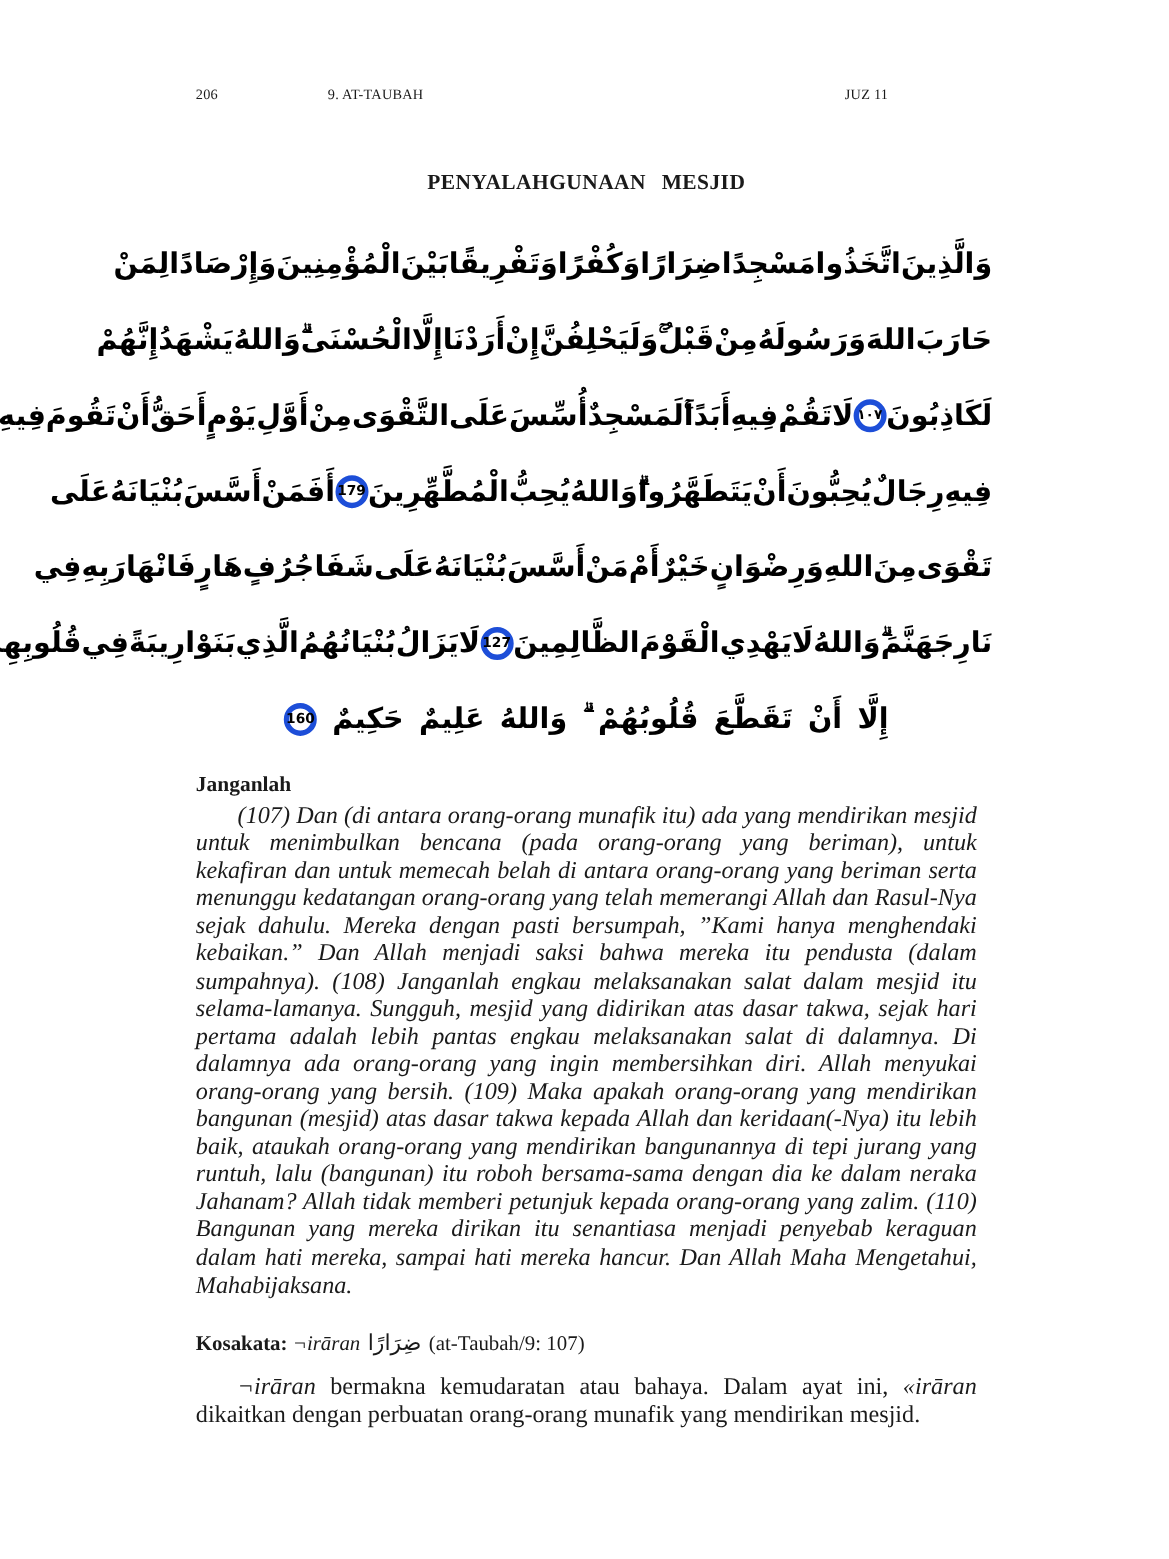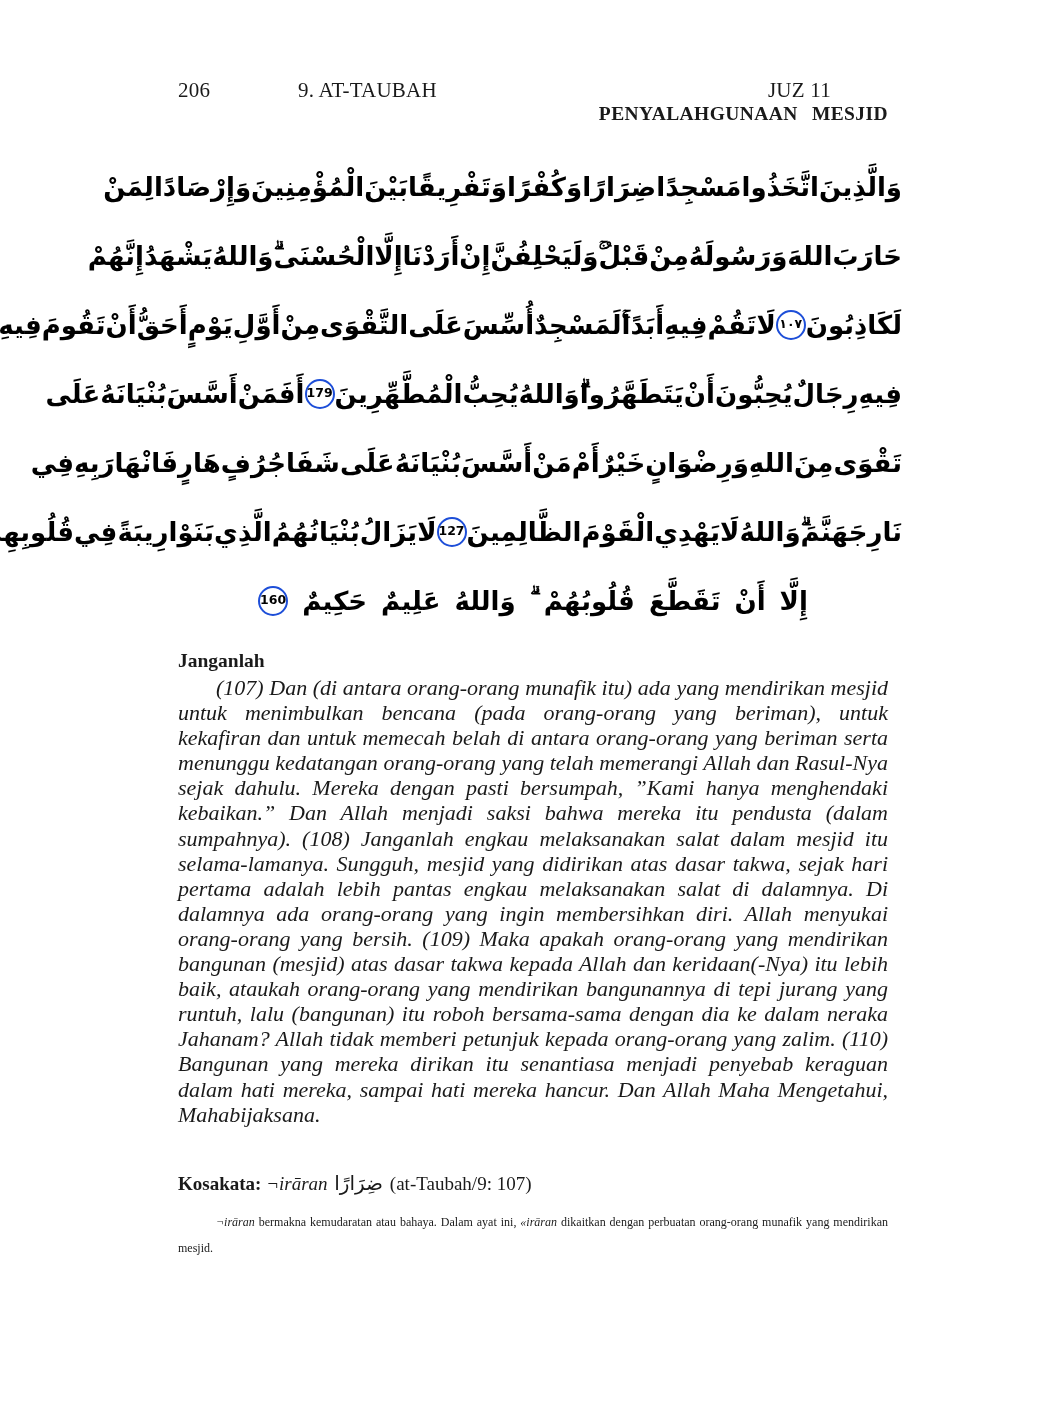--- a/index.html
+++ b/index.html
@@ -10,28 +10,29 @@
     -webkit-font-smoothing:antialiased;
   }
   .page{
     box-sizing:border-box;
     width:1063px;height:1417px;
     padding:78px 175px 0 178px;
   }
   
   .runhead{
     display:flex;align-items:baseline;
-    font-size:21px;letter-spacing:.2px;
+    font-size:13px;letter-spacing:.2px;
   }
   .runhead .cell-left{width:120px;text-align:left;}
   .runhead .cell-center{flex:1;}
   .runhead .cell-right{width:120px;text-align:left;}
   
   .section-title{
-    text-align:right;
+    margin-top:62px;
+    text-align:center;
     font-weight:bold;
     font-size:19.5px;
     letter-spacing:.4px;
     word-spacing:9px;
   }
   
   .quran{
     direction:rtl;
     margin:27px -14px 0 -14px;
   }
@@ -46,54 +47,54 @@
     font-size:26px;
     color:#000;
     white-space:nowrap;
   }
   .qline.qcenter{justify-content:center;gap:14px;}
   .qword{white-space:nowrap;}
   .ayah{
     box-sizing:border-box;
     display:inline-flex;align-items:center;justify-content:center;
     width:30px;height:30px;
-    border:2px solid #1d4ed8;border-radius:50%;
+    border:5px solid #1d4ed8;border-radius:50%;
     font-size:12.5px;font-weight:700;line-height:1;
     flex:0 0 auto;
   }
   
   .terjemah-heading{
     margin-top:15px;
     font-weight:bold;
     font-size:19.5px;
   }
   .terjemah-par{
     margin-top:3px;
     font-style:italic;
     font-size:22px;
     line-height:25.1px;
     text-align:justify;
     text-indent:38px;
   }
   
   .kosakata-head{
-    margin-top:44px;
+    margin-top:28px;
     font-size:19px;
   }
   .kosakata-label{font-weight:bold;}
   .kosakata-term{font-style:italic;}
   .kosakata-arabic{
     font-family:"DejaVu Sans",sans-serif;
     font-size:20px;
     direction:rtl;unicode-bidi:isolate;
     padding:0 2px;
   }
   .kosakata-par{
     margin-top:14px;
-    font-size:12px;
+    font-size:22px;
     line-height:26.5px;
     text-align:justify;
     text-indent:38px;
   }
   .seg-italic{font-style:italic;}
 </style>
 </head>
 <body>
 
 <div class="page">

